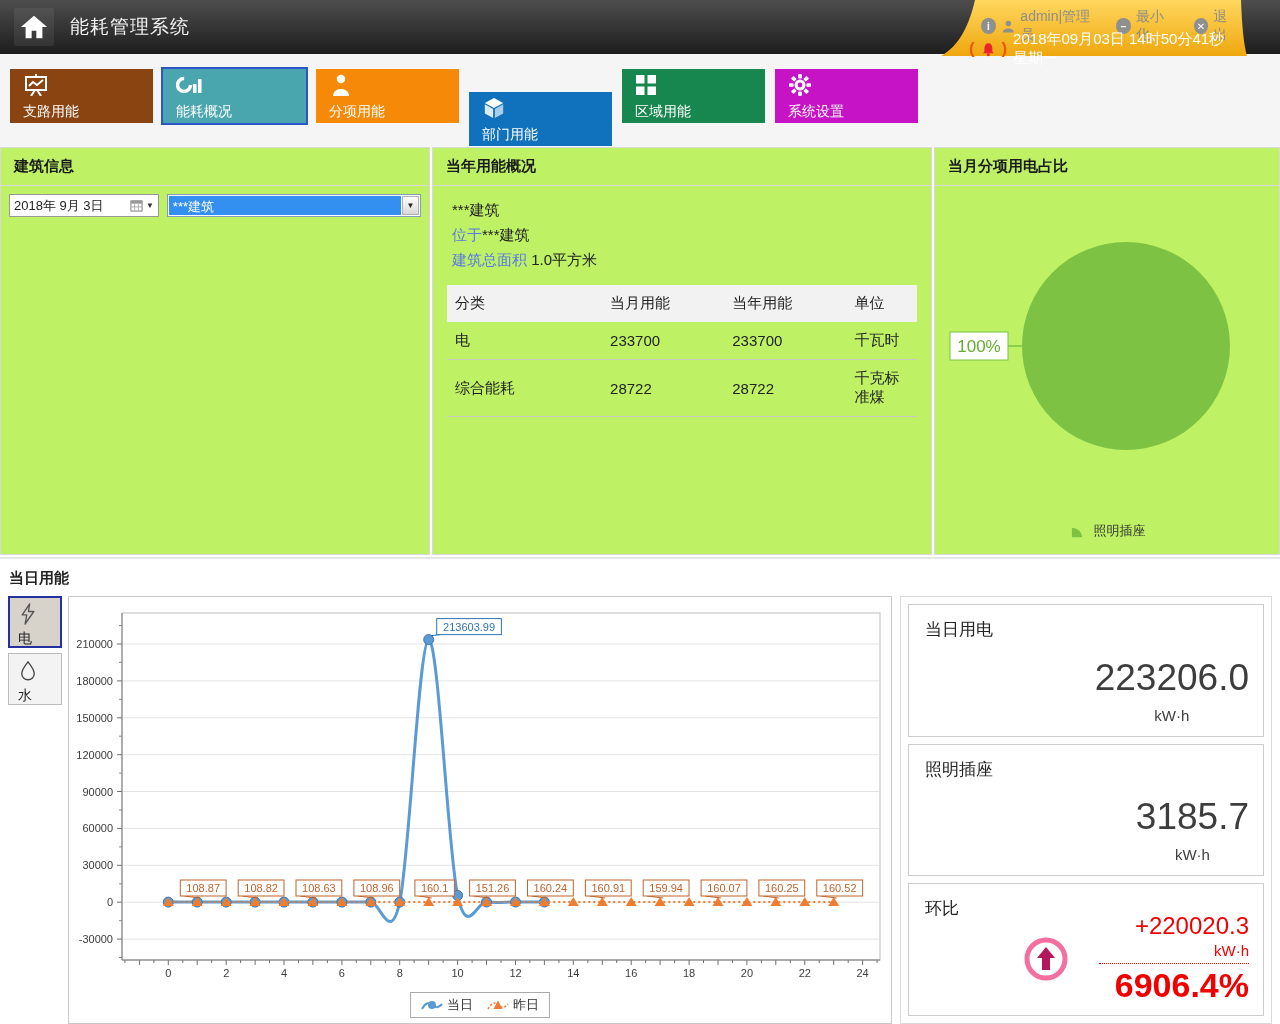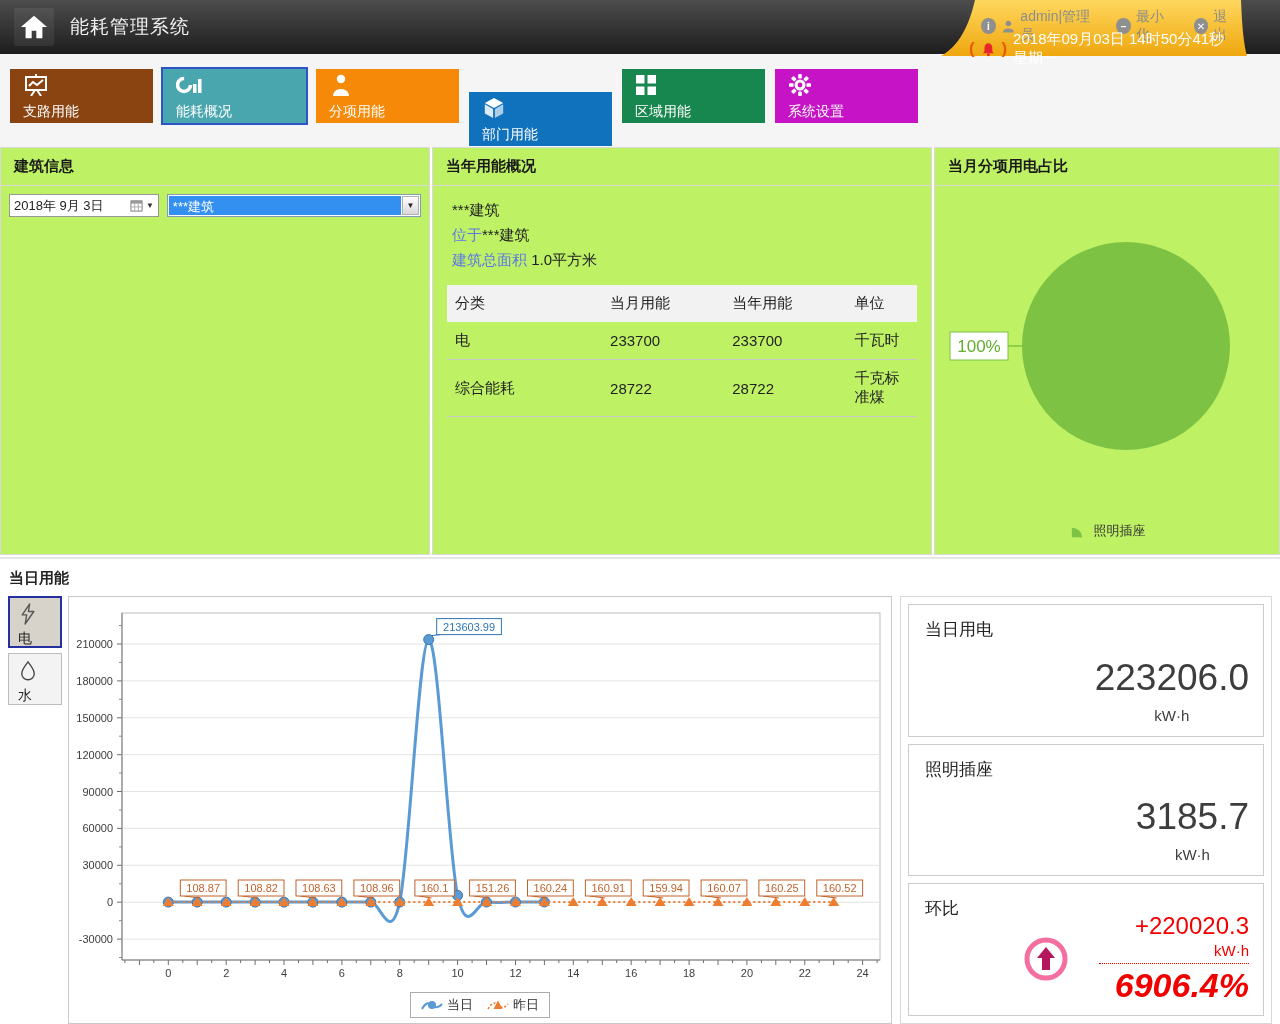--- a/index.html
+++ b/index.html
@@ -84,21 +84,21 @@
   .stat-value-row { position:absolute; right:14px; bottom:12px; display:flex;
     align-items:center; gap:8px;flex-direction:column;}
   .stat-value { font-size:37px; color:#3d3d3d;}
   .stat-unit { font-size:15px; color:#3d3d3d;}
   .ratio-body { position:absolute; right:14px; bottom:10px; left:0; display:flex;
     align-items:center; justify-content:flex-end; gap:28px;}
   .ratio-col { text-align:right; color:#f20000;}
   .ratio-delta { font-size:24px;}
   .ratio-unit { font-size:15px; margin-top:2px;}
   .ratio-sep { border-top:1px dotted #f20000; margin:4px 0 2px 0; width:150px; margin-left:auto;}
-  .ratio-pct { font-size:34px; font-weight:bold;font-style:italic;}
+  .ratio-pct { font-size:34px; font-weight:bold;}
 </style>
 </head>
 <body>
 
 <header class="topbar">
   <div class="home-btn">
     <svg width="30" height="28" viewBox="0 0 32 30">
       <path d="M16 3 L30 15 H25 V27 H18.5 V19 H13.5 V27 H7 V15 H2 Z" fill="#fff"></path>
     </svg>
   </div>

